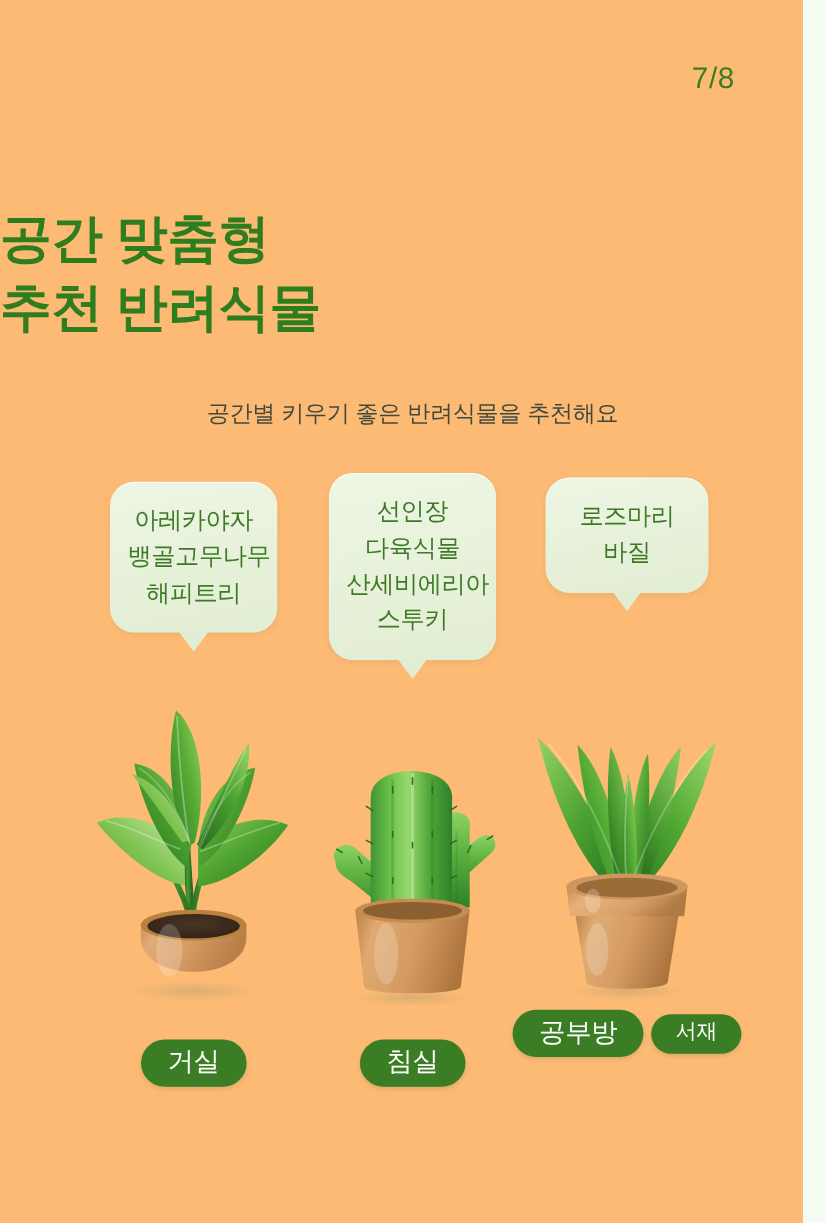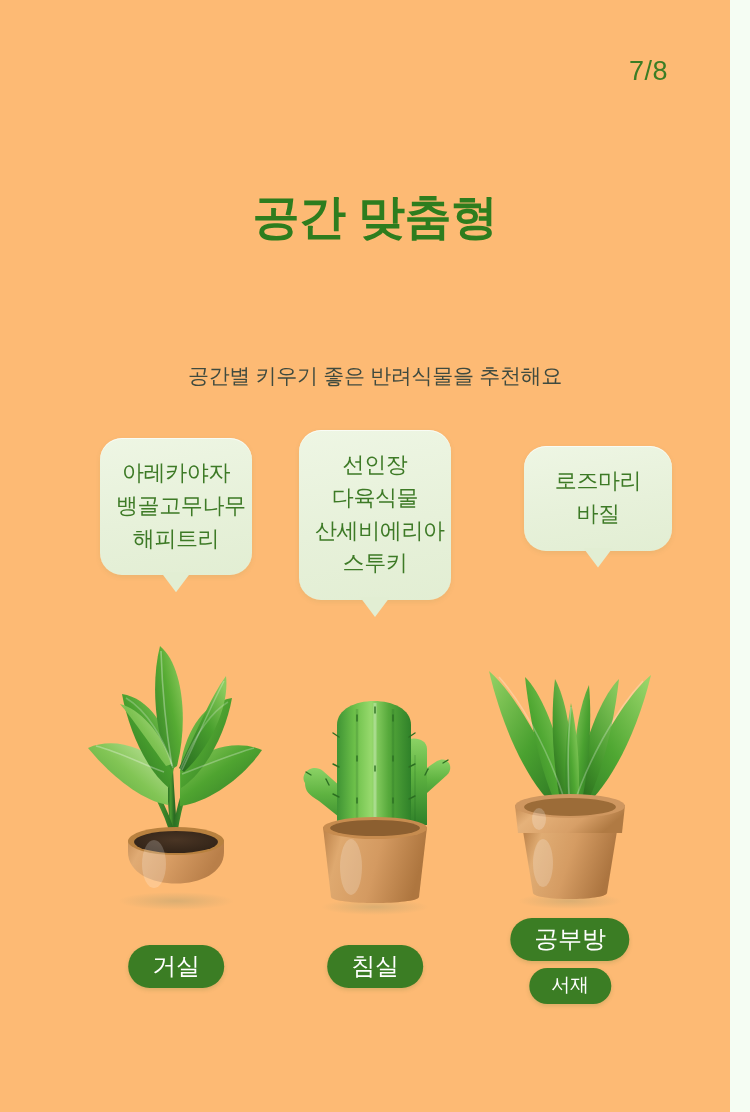--- a/index.html
+++ b/index.html
@@ -32,21 +32,21 @@
     color: #3b7d24;
     letter-spacing: 0.5px;
   }
 
   
   .title-block {
     position: absolute;
     top: 186px;
     left: 0;
     width: 750px;
-    text-align: center;
+    text-align: left;
   }
   .title-line {
     font-size: 47px;
     font-weight: bold;
     color: #2e7d1e;
     line-height: 1.32;
     letter-spacing: -0.5px;
   }
   .subtitle {
     position: absolute;
@@ -104,39 +104,39 @@
   }
   .bubble-line {
     font-size: 22px;
     line-height: 1.49;
     color: #3d7a26;
     letter-spacing: -0.4px;
     white-space: nowrap;
   }
   .b1 { top: 8px;  width: 152px; }
   .b2 { top: 0px;  width: 152px; }
-  .b3 { top: 16px; width: 148px; margin-left: 28px; }
+  .b3 { top: 4px; width: 148px; }
 
   
   .plant {
     position: absolute;
     left: 50%;
     transform: translateX(-50%);
   }
   .p1 { top: 190px; width: 200px; height: 290px; }
   .p2 { top: 245px; width: 180px; height: 240px; }
   .p3 { top: 205px; width: 190px; height: 275px; }
 
   
   .labels {
     position: absolute;
     left: 50%;
     transform: translateX(-50%);
     display: flex;
-    flex-direction: column;
+    flex-direction: row;
     align-items: center;
     gap: 7px;
   }
   .l1 { top: 515px; }
   .l2 { top: 515px; }
   .l3 { top: 488px; }
   .pill {
     background: #3b7d24;
     color: #ffffff;
     font-size: 24px;
@@ -151,20 +151,21 @@
 </style>
 </head>
 <body>
 
 <div class="page">
 
   <div class="page-indicator">7/8</div>
 
   <div class="title-block">
     <div class="title-line">공간 맞춤형</div>
+    <div class="title-line">추천 반려식물</div>
   </div>
   <div class="subtitle">공간별 키우기 좋은 반려식물을 추천해요</div>
 
   <div class="columns">
 
     <div class="column col-2">
 
       <div class="bubble b2">
         <div class="bubble-line">선인장</div>
         <div class="bubble-line">다육식물</div>

